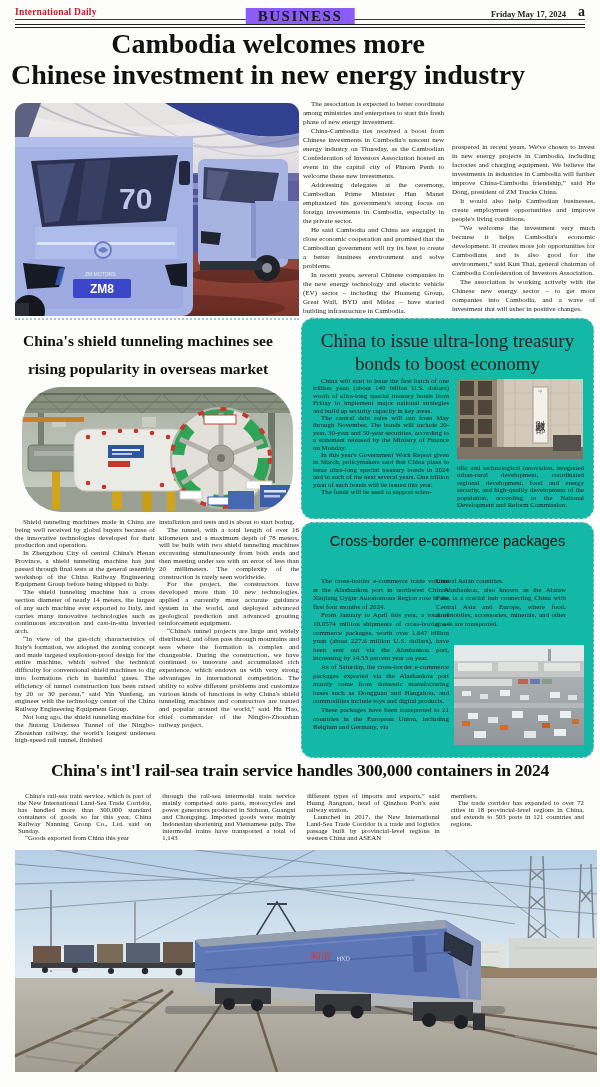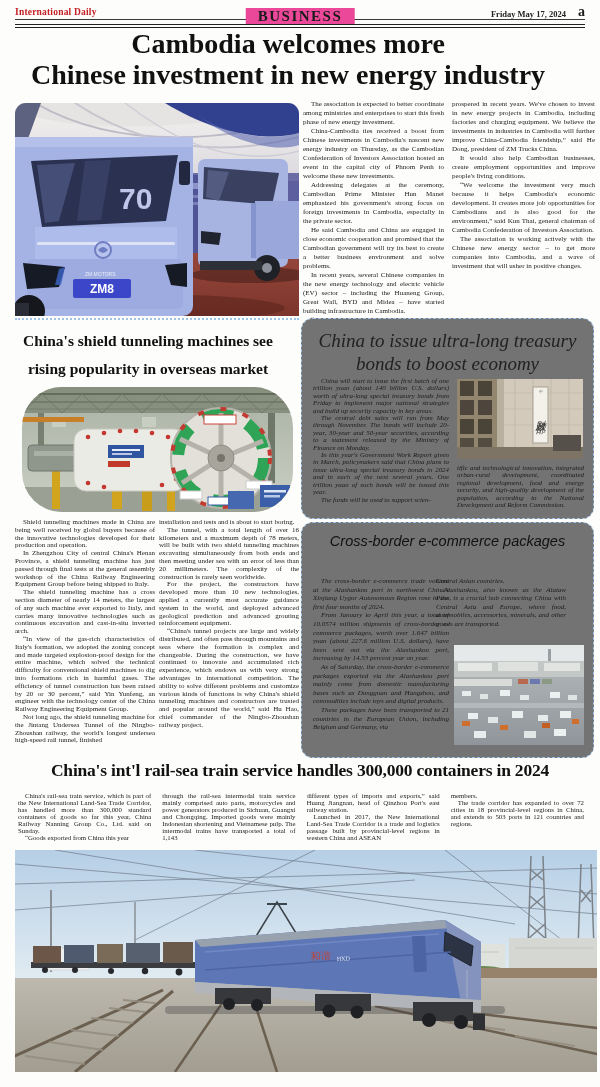--- a/index.html
+++ b/index.html
@@ -1,42 +1,42 @@
 <!DOCTYPE html>
 <html><head>
 <meta charset="utf-8">
 <style>
   html,body{margin:0;padding:0;background:#e9e9e9;}
   .page{position:relative;width:600px;height:1087px;background:#fdfdfb;margin:0 auto;overflow:hidden;
         font-family:"Liberation Serif",serif;color:#1b1b1b;}
   
   .brand{position:absolute;left:15px;top:7px;font-size:9.5px;font-weight:bold;color:#c42127;letter-spacing:.2px;}
   .hrule{position:absolute;left:15px;top:19px;width:570px;height:1px;background:#3a3a3a;}
-  .section-label{position:absolute;left:50%;top:8px;transform:translateX(-50%);background:#ec4899;
+  .section-label{position:absolute;left:50%;top:8px;transform:translateX(-50%);background:#8b5cf6;
         padding:0 12px;font-size:15px;font-weight:bold;letter-spacing:1.5px;}
   .dateline{position:absolute;right:34px;top:9px;font-size:8.5px;font-weight:bold;color:#222;}
   .paper-logo{position:absolute;right:15px;top:4px;font-size:14px;font-weight:bold;font-family:"Liberation Serif",serif;}
   .dbl1{position:absolute;left:15px;top:24px;width:570px;height:1px;background:#222;}
   .dbl2{position:absolute;left:15px;top:26.5px;width:570px;height:1px;background:#222;}
   
   .main-head{position:absolute;left:0;top:28px;width:536px;text-align:center;font-size:28px;line-height:31px;
-        font-weight:bold;color:#111;padding-left:20px;}
+        font-weight:bold;color:#111;}
   .shield-head{position:absolute;left:6px;top:327px;width:284px;text-align:center;font-size:15.5px;line-height:28px;
         font-weight:bold;color:#111;}
   .rail-head{position:absolute;left:10px;top:760px;width:580px;text-align:center;font-size:17.5px;letter-spacing:-.2px;
         font-weight:bold;color:#111;white-space:nowrap;}
   
   .col{position:absolute;font-size:7px;line-height:9px;text-align:justify;overflow:hidden;color:#1b1b1b;}
   .col p{margin:0;text-indent:8px;}
   .tight{line-height:7.8px;}
   .xtight{font-size:6.9px;line-height:7.4px;}
   .etight{line-height:8.6px;}
   
   .dash-box{position:absolute;left:301px;width:293px;border:1.5px dashed #9fc3e8;border-radius:12px;
-        box-sizing:border-box;background:#737373;font-style:italic;}
+        box-sizing:border-box;background:#14b8a6;}
   .treasury-box{top:318px;height:201px;}
   .ecom-box{top:522px;height:236px;}
   .treasury-title{position:absolute;left:0;top:10px;width:100%;text-align:center;font-size:19px;line-height:23px;color:#222;}
   .ecom-title{position:absolute;left:0;top:7px;width:100%;text-align:center;font-size:14.5px;line-height:22px;
         font-family:"Liberation Sans",sans-serif;color:#111;}
   .dot-sep{position:absolute;left:15px;top:318px;width:284px;border-top:2px dotted #9fc3e8;}
   
   .photo{position:absolute;overflow:hidden;}
   .photo svg{display:block;}
   .trucks-photo{left:15px;top:103px;width:284px;height:253px;border-radius:11px;}
@@ -138,21 +138,21 @@
 
   <div class="col" style="left:303px;top:100px;width:141px;height:234px;">
     <p>The association is expected to better coordinate among ministries and enterprises to start this fresh phase of new energy investment.</p>
     <p>China-Cambodia ties received a boost from Chinese investments in Cambodia's nascent new energy industry on Thursday, as the Cambodian Confederation of Investors Association hosted an event in the capital city of Phnom Penh to welcome these new investments.</p>
     <p>Addressing delegates at the ceremony, Cambodian Prime Minister Hun Manet emphasized his government's strong focus on foreign investments in Cambodia, especially in the private sector.</p>
     <p>He said Cambodia and China are engaged in close economic cooperation and promised that the Cambodian government will try its best to create a better business environment and solve problems.</p>
     <p>In recent years, several Chinese companies in the new energy technology and electric vehicle (EV) sector – including the Huaneng Group, Great Wall, BYD and Midea – have started building infrastructure in Cambodia.</p>
     <p>“China-Cambodia trade relations have</p>
   </div>
   <div class="col" style="left:452px;top:100px;width:143px;height:234px;">
-    <p style="text-indent:0;">prospered in recent years. We've chosen to invest in new energy projects in Cambodia, including factories and charging equipment. We believe the investments in industries in Cambodia will further improve China-Cambodia friendship,” said He Dong, president of ZM Trucks China.</p>
+    <p style="text-indent:0;margin-top:43px;">prospered in recent years. We've chosen to invest in new energy projects in Cambodia, including factories and charging equipment. We believe the investments in industries in Cambodia will further improve China-Cambodia friendship,” said He Dong, president of ZM Trucks China.</p>
     <p>It would also help Cambodian businesses, create employment opportunities and improve people's living conditions.</p>
     <p>“We welcome the investment very much because it helps Cambodia's economic development. It creates more job opportunities for Cambodians and is also good for the environment,” said Kun Thai, general chairman of Cambodia Confederation of Investors Association.</p>
     <p>The association is working actively with the Chinese new energy sector – to get more companies into Cambodia, and a wave of investment that will usher in positive changes.</p>
   </div>
 
   <div class="shield-head">
     <div>China's shield tunneling machines see</div>
     <div>rising popularity in overseas market</div>
   </div>
 

